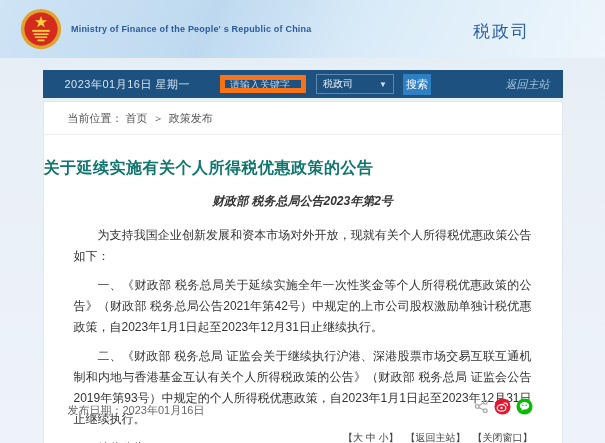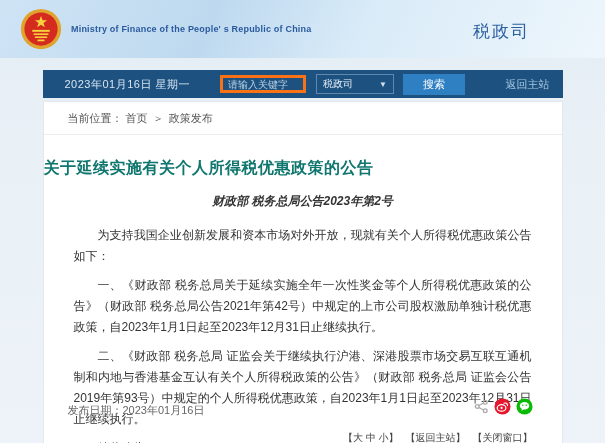--- a/index.html
+++ b/index.html
@@ -36,40 +36,40 @@
   .navbar {
     width: 520px; height: 28px;
     margin: 12px auto 0;
     background: #1d5280;
     display: flex; align-items: center;
     color: #d6e4f0; font-size: 11px;
   }
   .nav-date { margin-left: 22px; white-space: nowrap; letter-spacing: .5px; }
   .search-input {
     margin-left: 30px; width: 86px; height: 18px;
-    background: transparent; border: 3px solid #f97316;
+    background: transparent; border: 5px solid #f97316;
     color: #cfe0ee; font-size: 10px; padding: 0 5px;
     font-family: inherit;
   }
   .search-input::placeholder { color: #b9cfe3; opacity: 1; }
   .search-select {
     margin-left: 10px; width: 78px; height: 20px;
     border: 1px solid #5e88ad; display: flex;
     justify-content: space-between; align-items: center;
     padding: 0 6px; color: #e8f1f8; font-size: 10px; cursor: pointer;
   }
   .chevron { font-size: 8px; color: #cfe0ee; }
   .search-btn {
     margin-left: 9px; background: #2f80c3; color: #fff;
-    font-size: 11px; padding: 3px 20px; border: none; cursor: pointer;
+    font-size: 11px; padding: 3px 3px; border: none; cursor: pointer;
     font-family: inherit;
   }
   .return-link {
     margin-left: auto; margin-right: 13px;
-    color: #a6c6e1; text-decoration: none; font-size: 11px;
+    color: #a6c6e1; text-decoration: none; font-size: 11px; font-style: italic;
   }
 
   
   .content {
     width: 520px; height: 350px;
     margin: 3px auto 0;
     background: #ffffff;
     border: 1px solid #e2e8ee;
     position: relative;
   }

